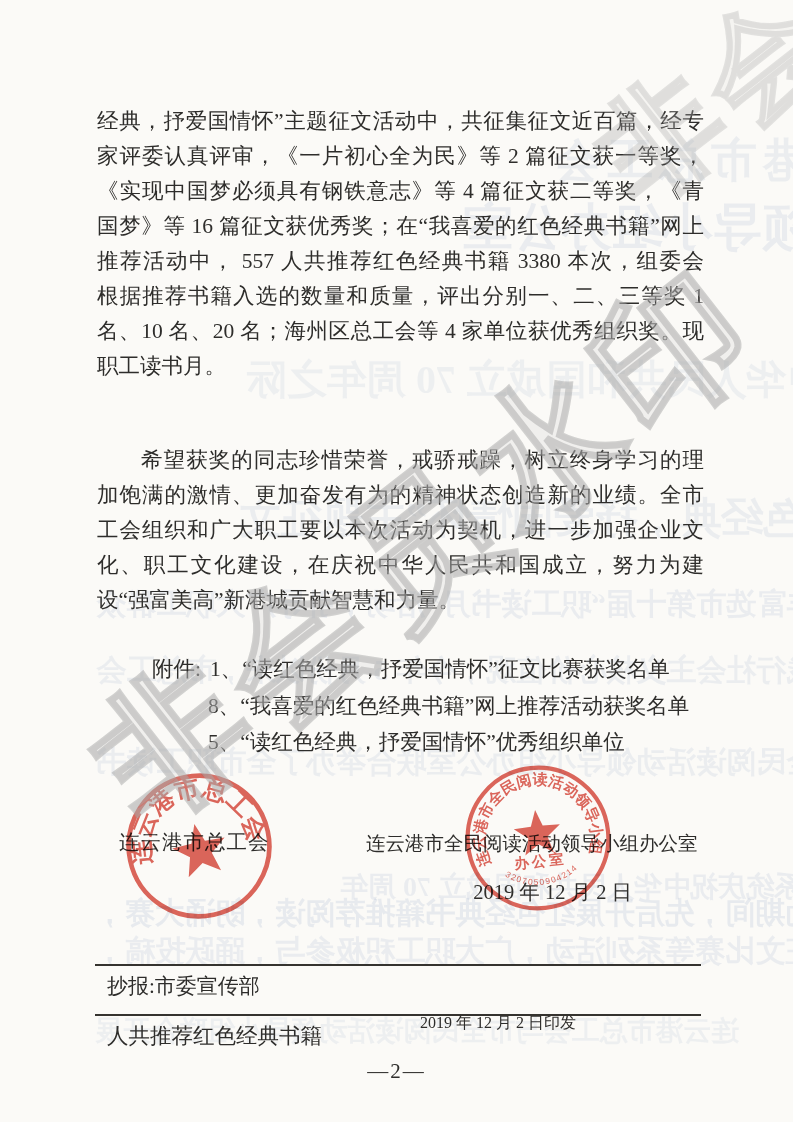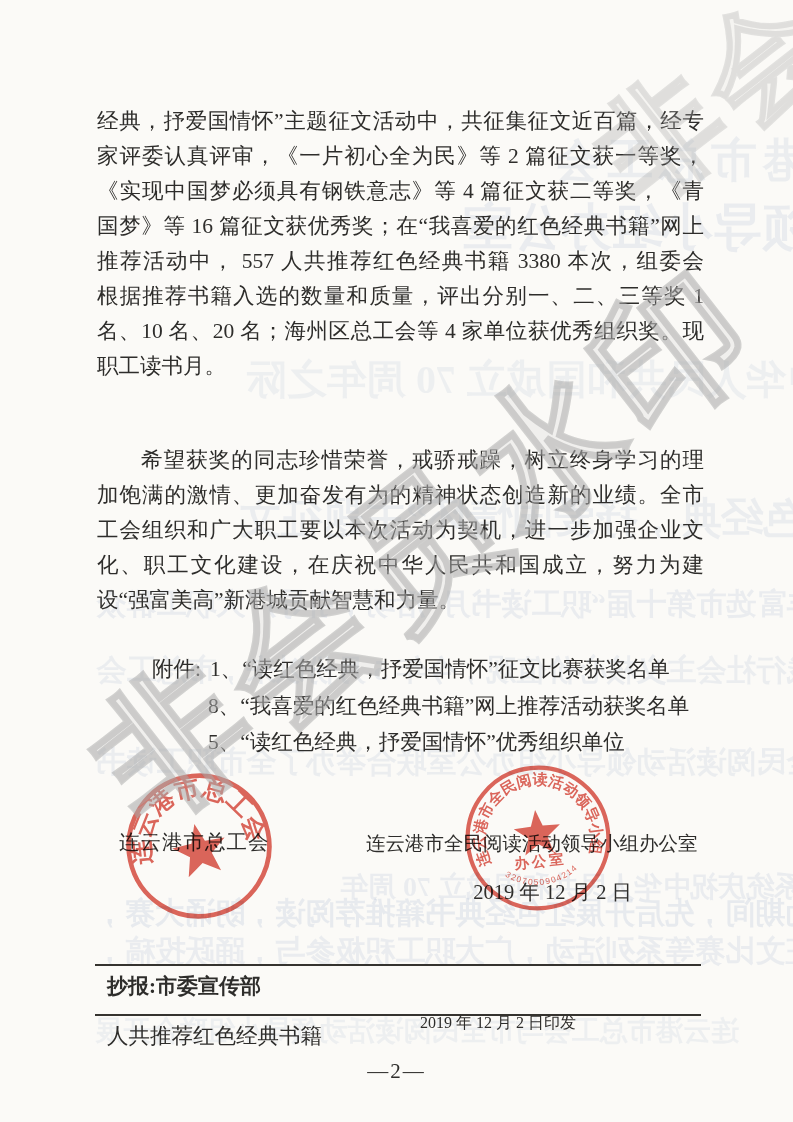--- a/index.html
+++ b/index.html
@@ -119,20 +119,20 @@
     <textPath href="#rsArc" startOffset="50%" text-anchor="middle">连云港市全民阅读活动领导小组</textPath>
   </text>
   <polygon fill="#d84a3e" points="80,50 86.35,67.26 104.73,67.97 90.27,79.34 95.29,97.03 80,86.8 64.71,97.03 69.73,79.34 55.27,67.97 73.65,67.26"></polygon>
   <text x="80" y="110" text-anchor="middle" font-size="15.5" font-weight="bold" fill="#d84a3e" letter-spacing="3" font-family="'Liberation Serif','DejaVu Serif',serif">办公室</text>
   <text font-size="9" fill="#d84a3e" letter-spacing="1.5" font-family="'Liberation Sans','DejaVu Sans',sans-serif">
     <textPath href="#rsSerial" startOffset="50%" text-anchor="middle">3207050904214</textPath>
   </text>
 </svg>
 
 <div class="abs rule" style="top:964px;"></div>
-<div class="abs z2" style="left:107px;top:972px;font-size:21px;white-space:nowrap;font-weight:bold;">抄报:市委宣传部</div>
+<div class="abs z2" style="left:107px;top:972px;font-size:21px;white-space:nowrap;">抄报:市委宣传部</div>
 <div class="abs rule" style="top:1014px;"></div>
 <div class="abs z2" style="left:107px;top:1021px;font-size:21.5px;white-space:nowrap;">人共推荐红色经典书籍</div>
 <div class="abs z2" style="left:420px;top:1013px;width:281px;font-size:16px;white-space:nowrap;">2019 年 12 月 2 日印发</div>
 <div class="abs z2" style="left:0;top:1059px;width:793px;text-align:center;font-size:21px;letter-spacing:2px;">—2—</div>
 
 <div id="wm-main" class="abs wm">非会员水印</div>
 <div id="wm-corner" class="abs wm">非会员水印</div>
 
 </body></html>

